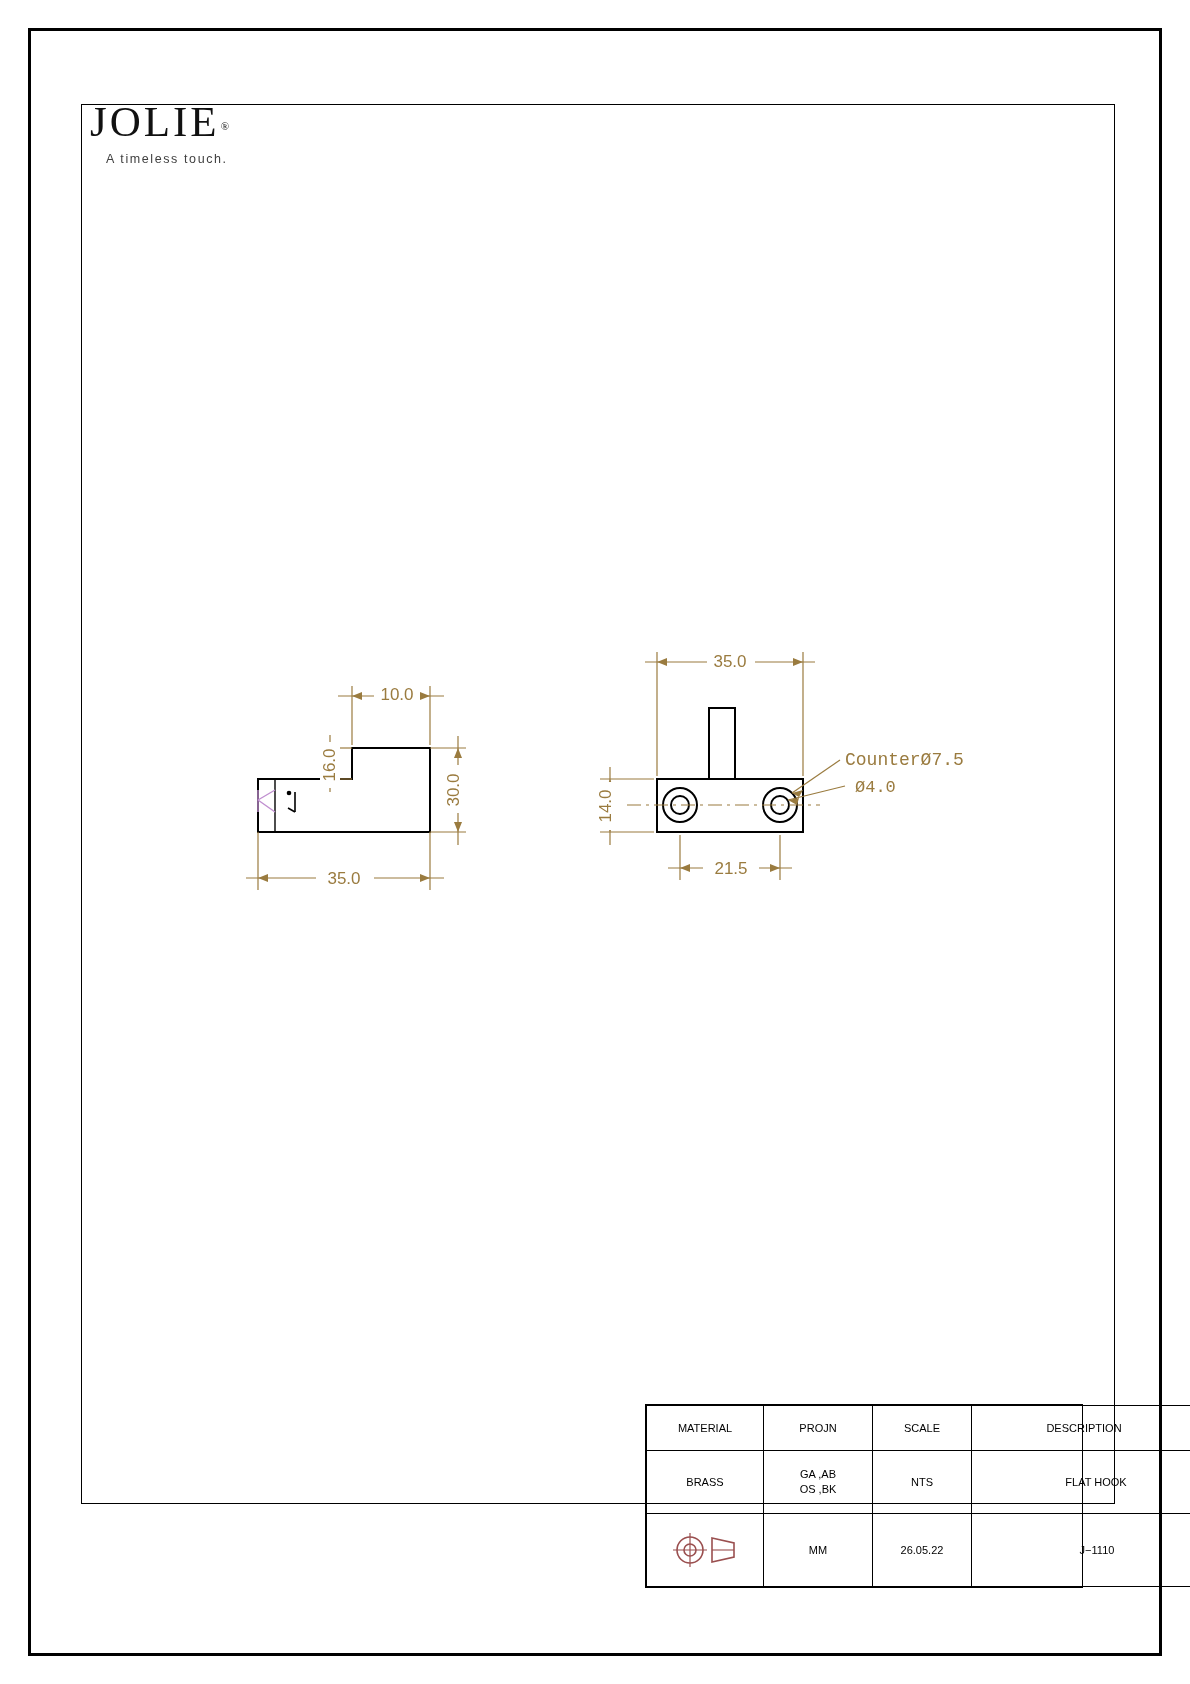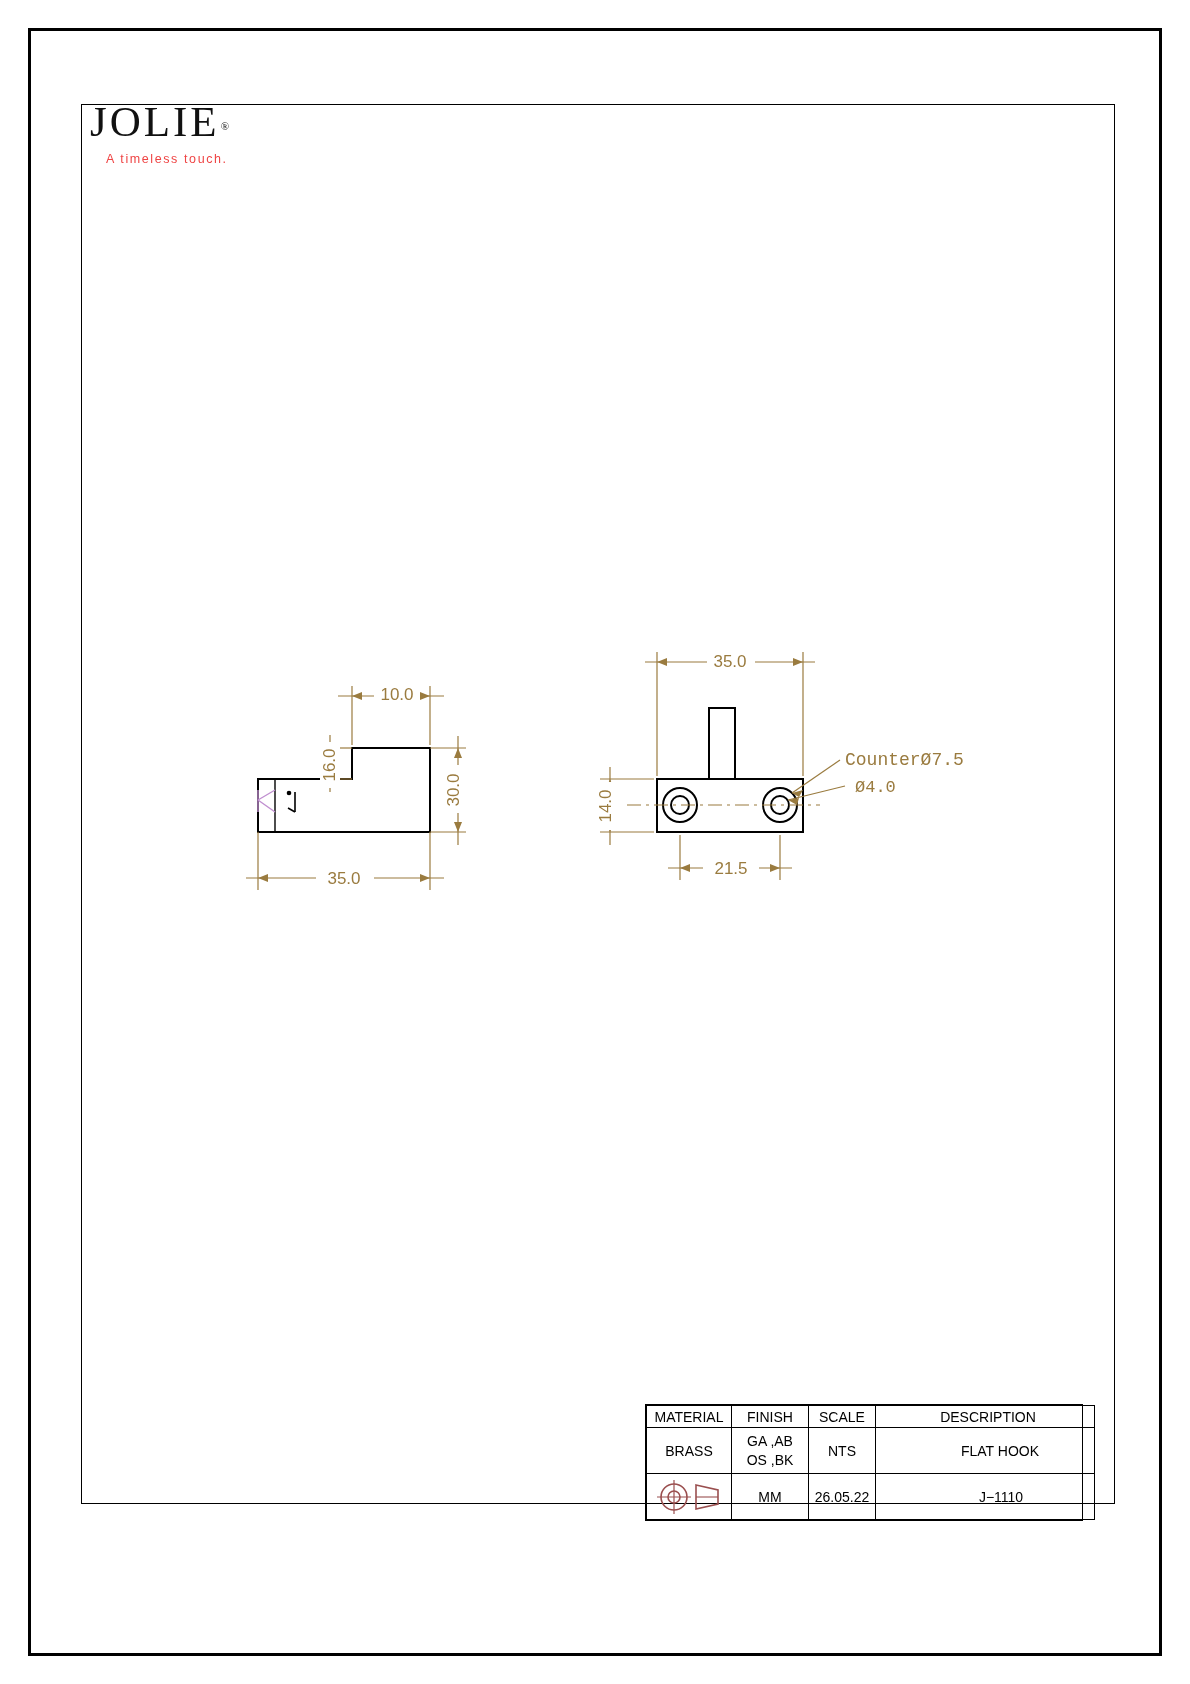--- a/index.html
+++ b/index.html
@@ -55,21 +55,21 @@
     font-family: "Liberation Serif", serif;
     font-size: 11px;
     vertical-align: super;
     color: #111;
     margin-left: 1px;
   }
   .logo-tag {
     font-family: "Liberation Sans", sans-serif;
     font-size: 12.5px;
     letter-spacing: 1.6px;
-    color: #ef4444;
+    color: #404040;
     margin-top: 9px;
     margin-left: 16px;
   }
 
   
   .drawing {
     position: absolute;
     left: 0;
     top: 0;
     width: 1190px;
@@ -88,24 +88,24 @@
     box-sizing: border-box;
   }
   table.tb {
     border-collapse: collapse;
     width: 438px;
     table-layout: fixed;
   }
   table.tb td {
     border: 1.3px solid #000;
     font-family: "Liberation Sans", sans-serif;
-    font-size: 14px;
+    font-size: 11px;
     text-align: center;
     color: #000;
-    padding: 0;
+    padding: 16px;
   }
   .tb-head { height: 22px; }
   .tb-body { height: 46px; }
   .tb-head td { font-size: 13px; }
   .col1 { width: 84px; }
   .col2 { width: 76px; }
   .col3 { width: 66px; }
   .col4 { width: 212px; }
   .left-pad { text-align: left; padding-left: 6px !important; }
   .two-line { line-height: 1.35; font-size: 13px; }
@@ -244,21 +244,21 @@
 
     <text x="855" y="792" font-family="Liberation Mono, monospace" font-size="17" fill="#9a7b3f" text-anchor="start">Ø4.0</text>
   </g>
 </svg>
 
 <div class="title-block">
   <table class="tb">
     <tbody>
         <tr class="tb-head">
       <td class="col1">MATERIAL</td>
-      <td class="col2">FINISH</td>
+      <td class="col2">PROJN</td>
       <td class="col3">SCALE</td>
       <td class="col4 left-pad">DESCRIPTION</td>
     </tr>
     <tr class="tb-body">
       <td class="col1">BRASS</td>
       <td class="col2 two-line">
         <div>GA ,AB</div>
         <div>OS ,BK</div>
       </td>
       <td class="col3">NTS</td>

